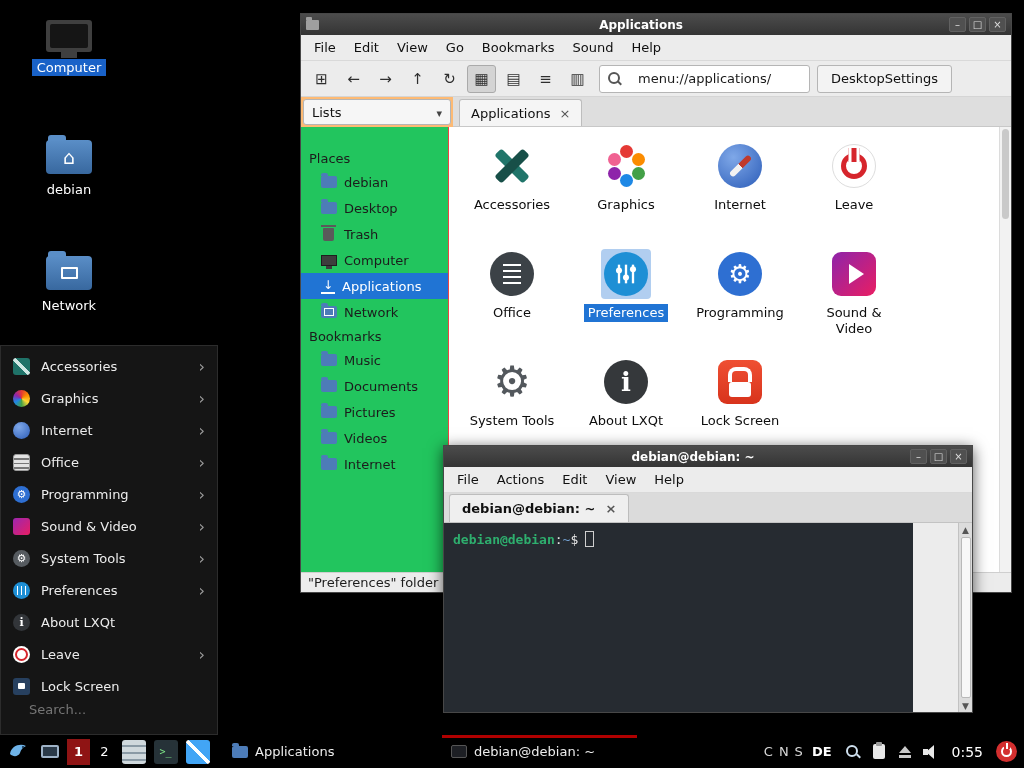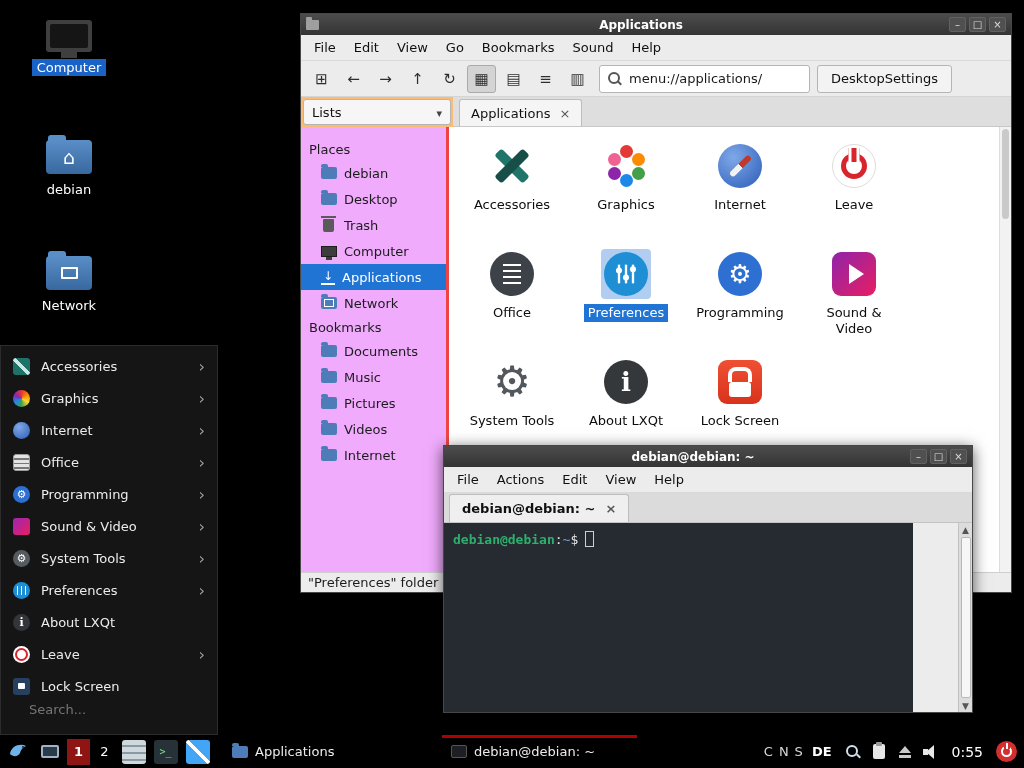--- a/index.html
+++ b/index.html
@@ -76,43 +76,43 @@
   .toolbar { height:36px; display:flex; align-items:center; gap:3px; padding:0 6px; background:#ececec;
              border-bottom:1px solid #d5d5d5; flex:none; }
   .tool-btn { width:29px; height:28px; display:flex; align-items:center; justify-content:center;
               font-size:15px; color:#2e2e2e; border-radius:3px; }
   .tool-btn.pressed { background:#d4d4d4; border:1px solid #aaa; }
   .tb-newtab::after { content:"⊞"; } .tb-back::after { content:"←"; } .tb-fwd::after { content:"→"; }
   .tb-up::after { content:"↑"; } .tb-refresh::after { content:"↻"; }
   .tb-vgrid::after { content:"▦"; } .tb-vthumb::after { content:"▤"; }
   .tb-vcompact::after { content:"≡"; } .tb-vdetail::after { content:"▥"; }
   .addr { flex:1; height:28px; background:#fff; border:1px solid #b5b5b5; border-radius:3px;
-          display:flex; align-items:center; padding:0 7px; gap:7px; font-size:13px; color:#1a1a1a; margin:0 4px; }
+          display:flex; align-items:center; padding:0 7px; gap:16px; font-size:13px; color:#1a1a1a; margin:0 4px; }
   .mag { width:15px; height:15px; position:relative; flex:none; }
   .mag::before { content:""; position:absolute; left:1px; top:1px; width:8px; height:8px;
                  border:2px solid #555; border-radius:50%; }
   .mag::after { content:""; position:absolute; left:10px; top:11px; width:5px; height:2px;
                 background:#555; transform:rotate(45deg); }
   .btn-ds { height:28px; padding:0 13px; background:#f3f3f3; border:1px solid #b5b5b5; border-radius:3px;
             font-size:13px; display:flex; align-items:center; color:#101010; }
   .toolbar-spacer { width:50px; flex:none; }
 
   .fm-row2 { height:30px; display:flex; flex:none; background:#fdba74; }
   .lists-dd { width:148px; margin:2px; border:1px solid #b5b5b5; border-radius:3px; background:#f6f6f6;
               display:flex; align-items:center; padding:0 8px; font-size:13px; color:#111; }
   .caret { margin-left:auto; color:#444; } .caret::after { content:"▾"; font-size:11px; }
   .tabbar { flex:1; background:#dedede; display:flex; align-items:flex-end; border-bottom:1px solid #c8c8c8; }
   .fm-tab { height:27px; margin-left:6px; background:#f5f5f5; border:1px solid #bdbdbd; border-bottom:none;
             border-radius:3px 3px 0 0; display:flex; align-items:center; gap:9px; padding:0 11px;
             font-size:13px; color:#111; }
   .x-glyph { color:#555; } .x-glyph::after { content:"×"; font-size:13px; }
 
   .fm-body { flex:1; display:flex; min-height:0; }
-  .sidebar { width:148px; background:#f0abfc; border-right:3px solid #ef4444; font-size:13px; color:#1c1c1c;
-             padding-top:11px; overflow:hidden; flex:none; }
+  .sidebar { width:148px; background:#22c55e; border-right:1px solid #ef4444; font-size:13px; color:#1c1c1c;
+             padding-top:20px; overflow:hidden; flex:none; }
   .sb-header { padding:4px 8px 3px; }
   .sb-item { display:flex; align-items:center; gap:7px; height:26px; padding-left:20px; }
   .sb-item.selected { background:#2074d4; color:#fff; }
   .fi-folder { width:16px; height:12px; background:#4d7cb8; border-radius:2px; position:relative; flex:none; }
   .fi-folder::before { content:""; position:absolute; top:-3px; left:0; width:7px; height:3px;
                        background:#4d7cb8; border-radius:2px 2px 0 0; }
   .fi-trash { width:11px; height:13px; background:#5a5a5a; border-radius:1px 1px 2px 2px;
               position:relative; flex:none; margin:0 3px 0 2px; }
   .fi-trash::before { content:""; position:absolute; top:-3px; left:-2px; right:-2px; height:2px; background:#5a5a5a; }
   .fi-pc { width:16px; height:11px; background:#3d3d3d; border:1px solid #1e1e1e; position:relative; flex:none; }
@@ -340,25 +340,25 @@
           <span class="fi-apps"></span>
           <span>Applications</span>
         </div>
         <div class="sb-item">
           <span class="fi-net"></span>
           <span>Network</span>
         </div>
         <div class="sb-header">Bookmarks</div>
         <div class="sb-item">
           <span class="fi-folder"></span>
+          <span>Music</span>
+        </div>
+        <div class="sb-item">
+          <span class="fi-folder"></span>
           <span>Documents</span>
-        </div>
-        <div class="sb-item">
-          <span class="fi-folder"></span>
-          <span>Music</span>
         </div>
         <div class="sb-item">
           <span class="fi-folder"></span>
           <span>Pictures</span>
         </div>
         <div class="sb-item">
           <span class="fi-folder"></span>
           <span>Videos</span>
         </div>
         <div class="sb-item">

